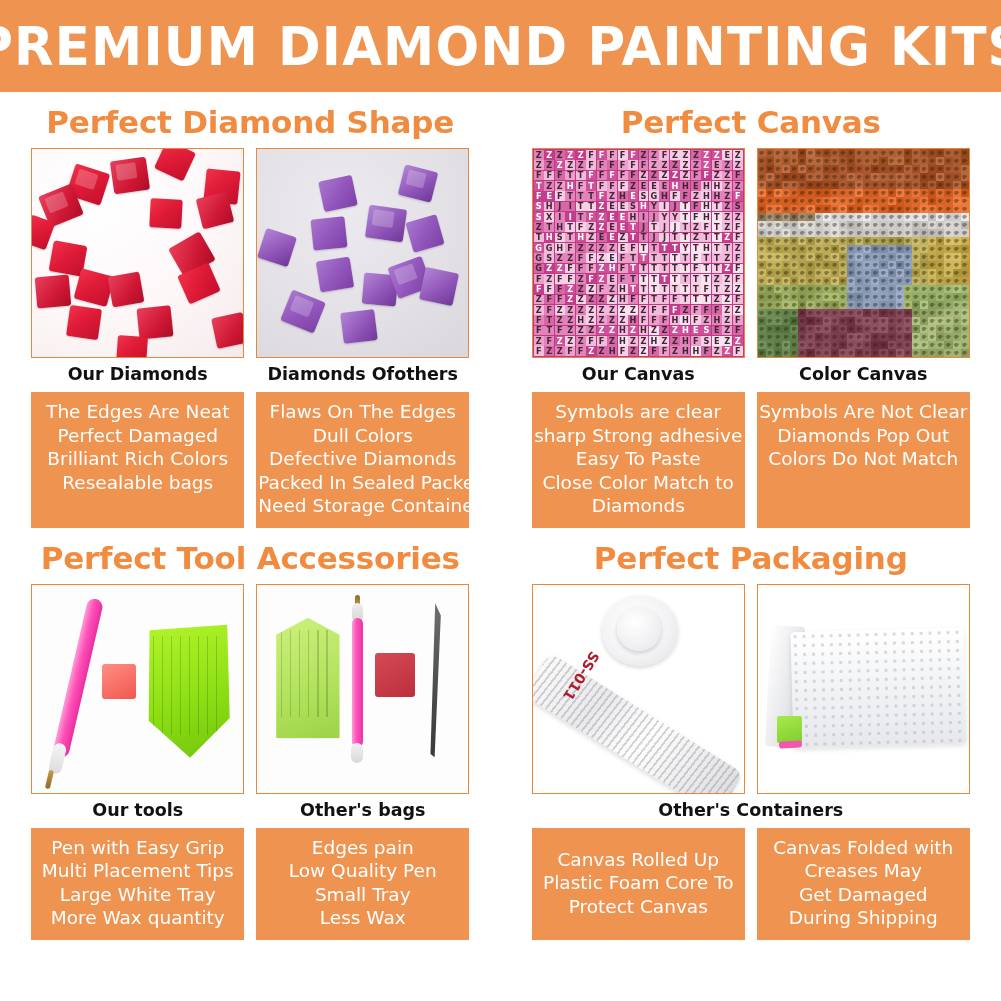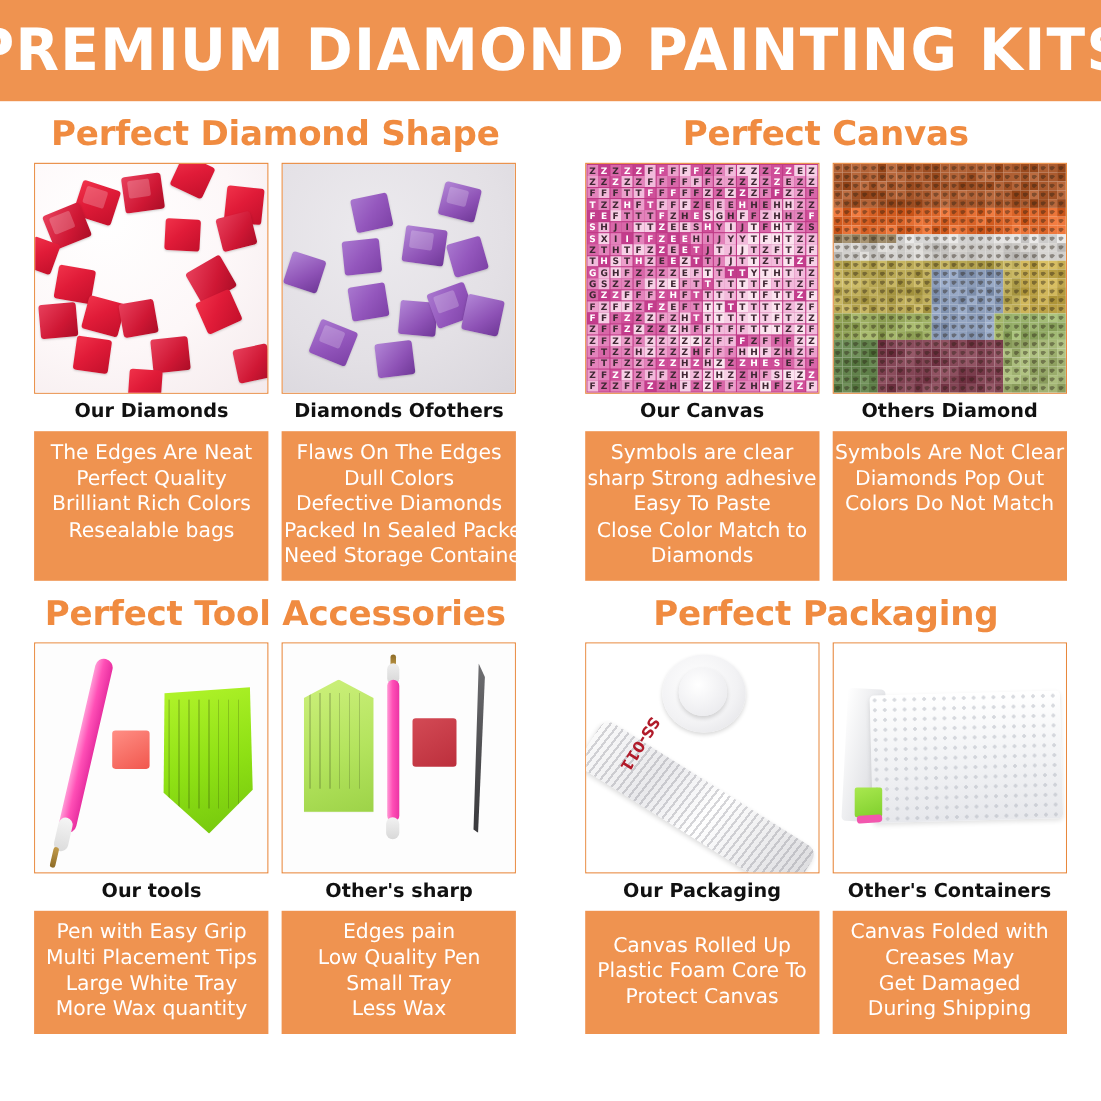--- a/index.html
+++ b/index.html
@@ -242,21 +242,21 @@
           <div class="gem purple2" style="left:40%;top:78%;width:16%;height:15%;transform:rotate(-7deg)"></div>
         </div>
       </div>
       <div class="labels">
         <div class="label">Our Diamonds</div>
         <div class="label">Diamonds Ofothers</div>
       </div>
       <div class="bands">
         <div class="band tall">
           <span class="band-line">The Edges Are Neat</span>
-          <span class="band-line">Perfect Quality</span>
+          <span class="band-line">Perfect Damaged</span>
           <span class="band-line">Brilliant Rich Colors</span>
           <span class="band-line">Resealable bags</span>
         </div>
         <div class="band tall">
           <span class="band-line">Flaws On The Edges</span>
           <span class="band-line">Dull Colors</span>
           <span class="band-line">Defective Diamonds</span>
           <span class="band-line">Packed In Sealed Packets</span>
           <span class="band-line">Need Storage Containers</span>
         </div>
@@ -1348,21 +1348,21 @@
                 <div class="cb-cell" style="background: rgb(143, 161, 97);"></div>
                 <div class="cb-cell" style="background: rgb(161, 179, 115);"></div>
                 <div class="cb-cell" style="background: rgb(163, 181, 117);"></div>
                 <div class="cb-cell" style="background: rgb(140, 158, 94);"></div>
               </div>
           </div>
         </div>
       </div>
       <div class="labels">
         <div class="label">Our Canvas</div>
-        <div class="label">Others Diamond</div>
+        <div class="label">Color Canvas</div>
       </div>
       <div class="bands">
         <div class="band tall">
           <span class="band-line">Symbols are clear</span>
           <span class="band-line">sharp Strong adhesive</span>
           <span class="band-line">Easy To Paste</span>
           <span class="band-line">Close Color Match to</span>
           <span class="band-line">Diamonds</span>
         </div>
         <div class="band tall">
@@ -1422,21 +1422,21 @@
           <div class="wax" style="left:56%;top:33%;width:19%;height:21%;
                       background:linear-gradient(150deg,#d34a55,#bc2f3c);"></div>
 
           <div class="tweezers" style="left:80%;top:9%;width:7%;height:74%;
                       background:linear-gradient(180deg,#6f6f72 0%,#4a4a4d 60%,#3a3a3d 100%);
                       clip-path:polygon(62% 0%,100% 8%,58% 100%,30% 98%);"></div>
         </div>
       </div>
       <div class="labels">
         <div class="label">Our tools</div>
-        <div class="label">Other's sharp</div>
+        <div class="label">Other's bags</div>
       </div>
       <div class="bands">
         <div class="band tallx">
           <span class="band-line">Pen with Easy Grip</span>
           <span class="band-line">Multi Placement Tips</span>
           <span class="band-line">Large White Tray</span>
           <span class="band-line">More Wax quantity</span>
         </div>
         <div class="band tallx">
           <span class="band-line">Edges pain</span>
@@ -1466,21 +1466,20 @@
           <div class="mailer" style="left:16%;top:22%;width:82%;height:56%;transform:rotate(-1.5deg);">
             <div class="bubbles"></div>
           </div>
           <div style="position:absolute;left:9%;top:63%;width:12%;height:13%;
                       background:linear-gradient(160deg,#a9e84f,#7fcf2c);border-radius:2px;"></div>
           <div style="position:absolute;left:10%;top:75%;width:11%;height:3.5%;
                       background:#f257ae;border-radius:3px;transform:rotate(-4deg);"></div>
         </div>
       </div>
       <div class="labels">
-        <div class="label">Our Packaging</div>
         <div class="label">Other's Containers</div>
       </div>
       <div class="bands">
         <div class="band tallx" style="padding-top:20px;">
           <span class="band-line">Canvas Rolled Up</span>
           <span class="band-line">Plastic Foam Core To</span>
           <span class="band-line">Protect Canvas</span>
         </div>
         <div class="band tallx">
           <span class="band-line">Canvas Folded with</span>

